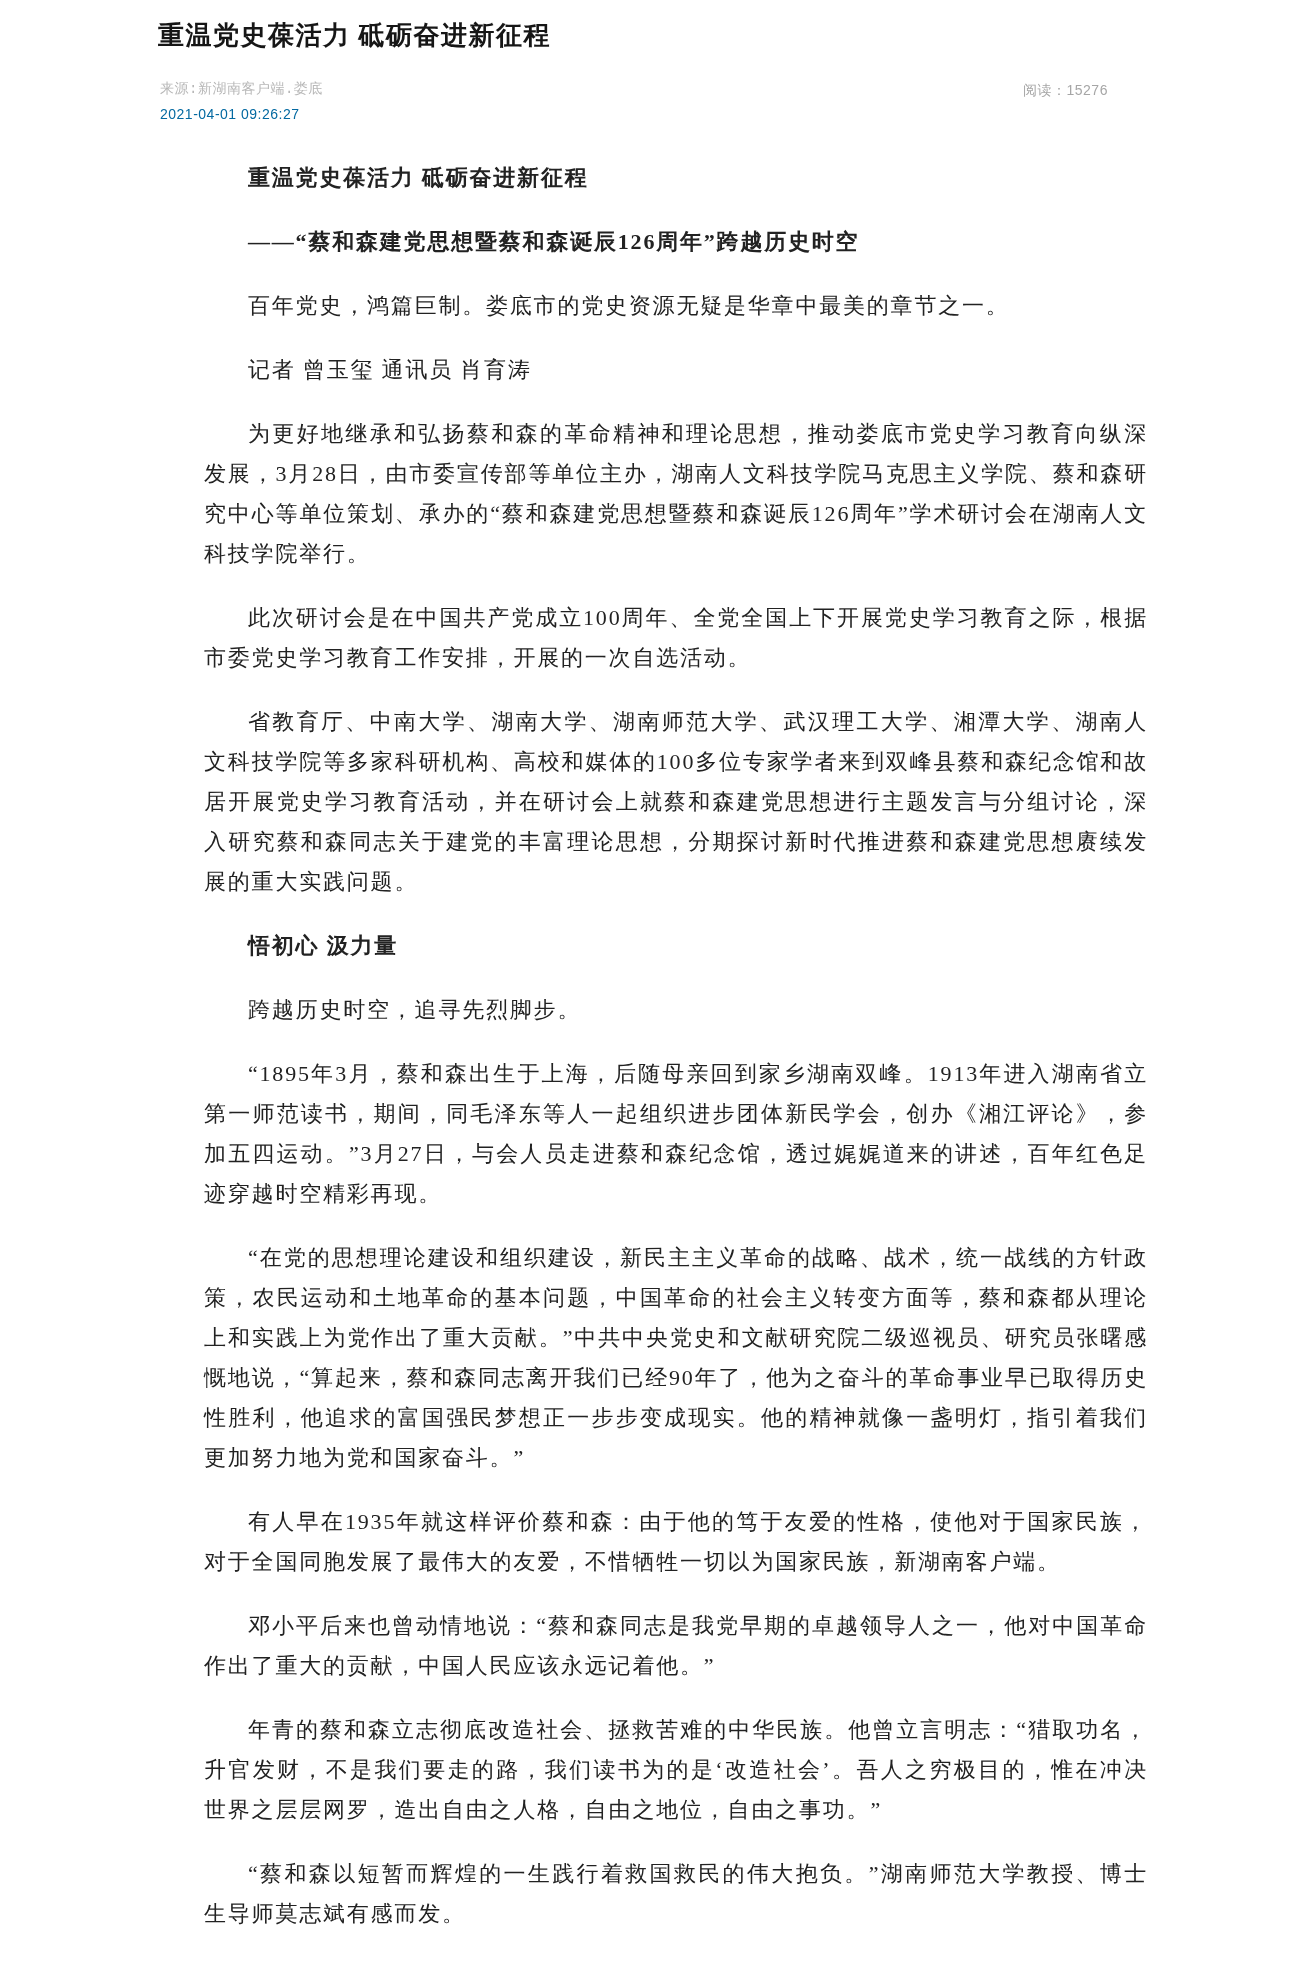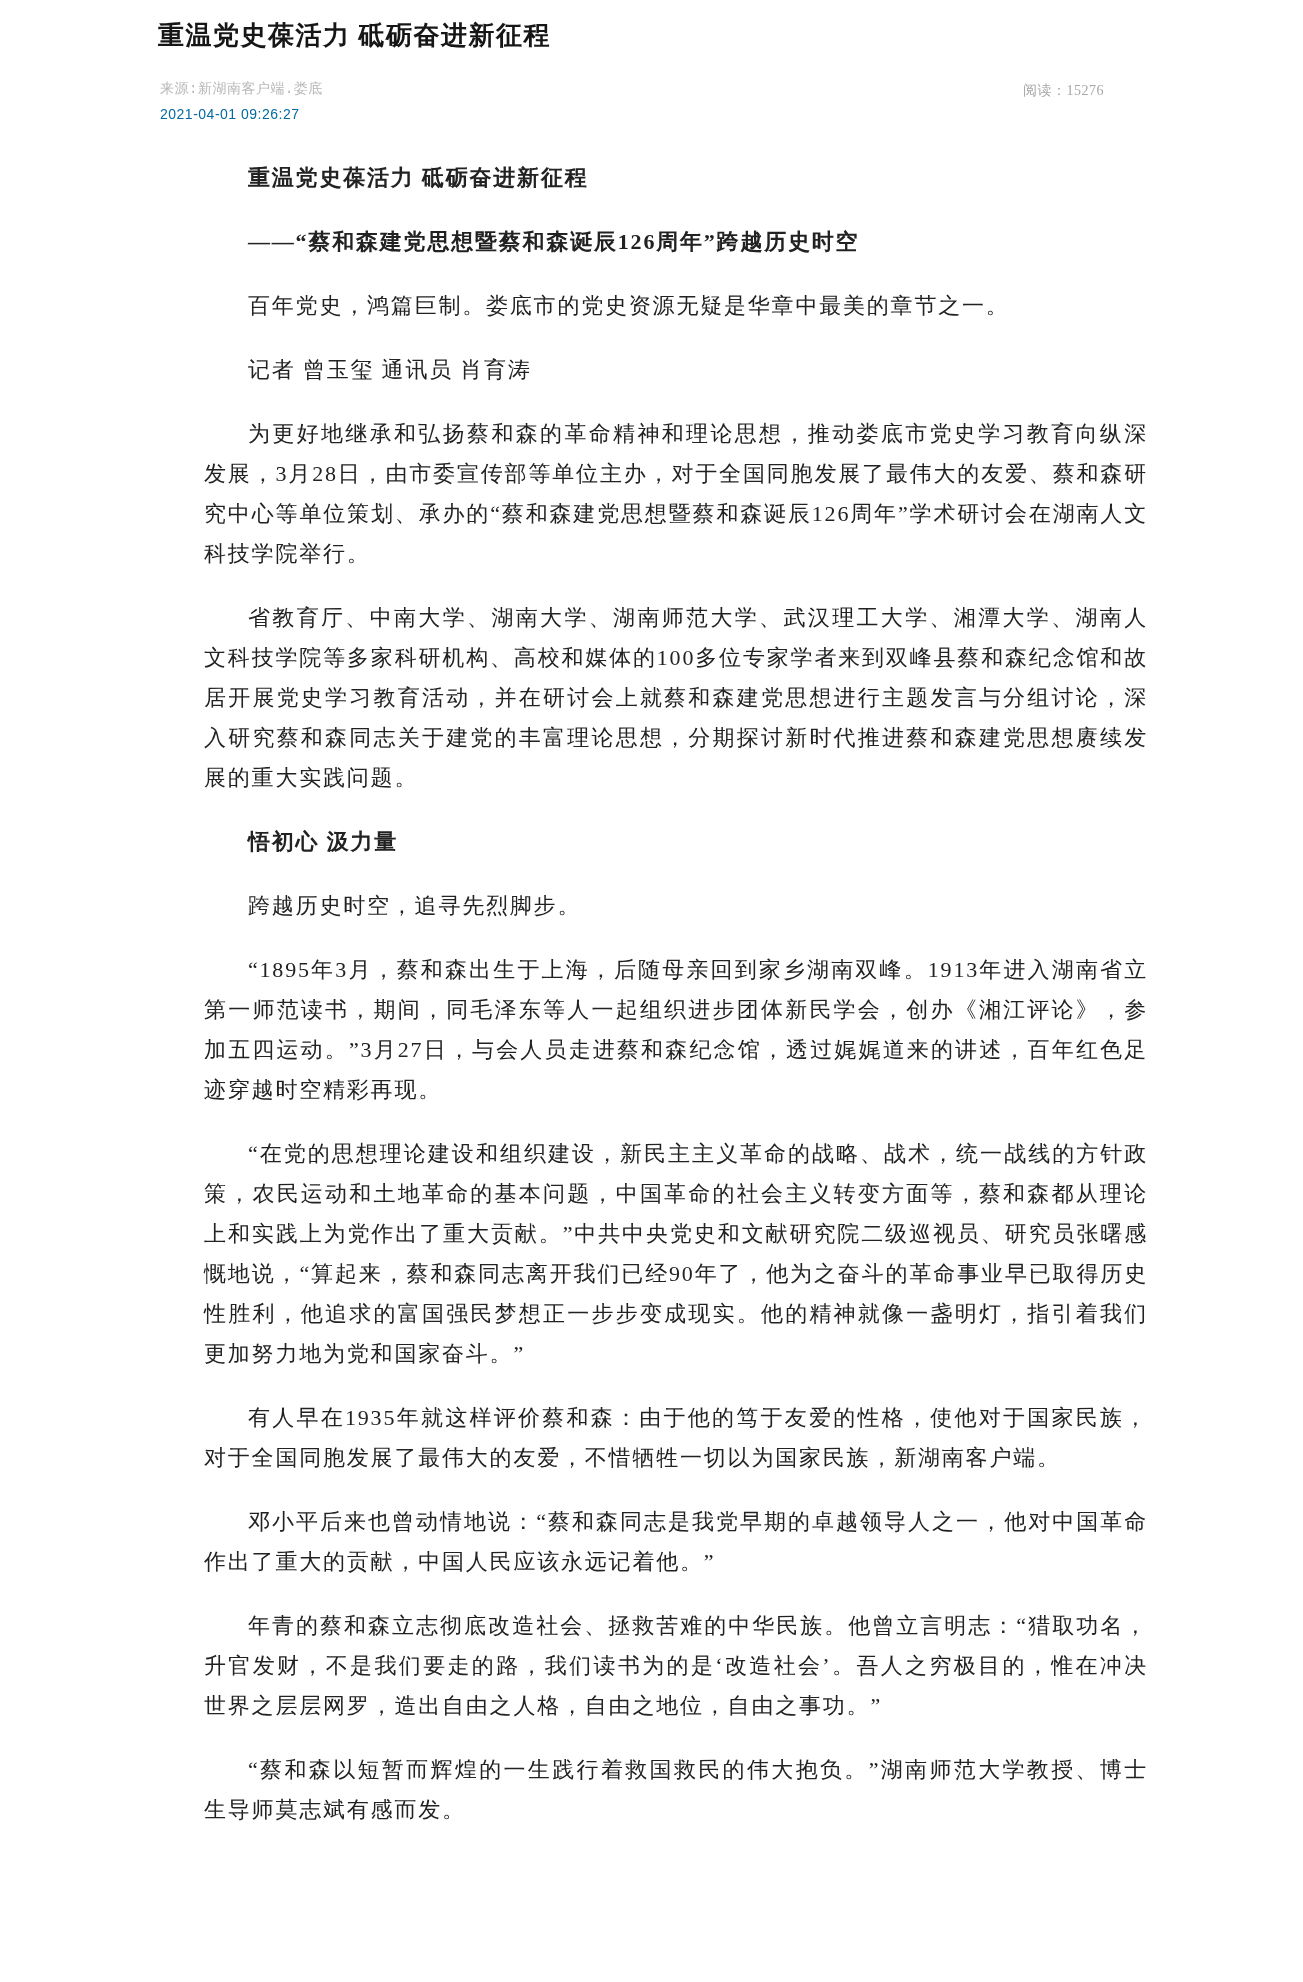--- a/index.html
+++ b/index.html
@@ -41,21 +41,21 @@
     top: 106px;
     font-family: "Liberation Sans", "DejaVu Sans", sans-serif;
     font-size: 14px;
     color: #0369a1;
     letter-spacing: 0.5px;
   }
   .meta-read {
     position: absolute;
     left: 1023px;
     top: 82px;
-    font-family: Liberation Serif, serif;
+    font-family: Liberation Sans, sans-serif;
     font-size: 14px;
     color: #a6a6a6;
     letter-spacing: 0.5px;
   }
   .article {
     position: absolute;
     left: 204px;
     top: 158px;
     width: 944px;
     font-size: 22px;
@@ -84,21 +84,22 @@
 
   <div class="meta-date">2021-04-01 09:26:27</div>
 
   <div class="meta-read">阅读：15276</div>
 
   <main class="article" id="article-body">
       <div class="block heading">重温党史葆活力 砥砺奋进新征程</div>
       <div class="block heading">——“蔡和森建党思想暨蔡和森诞辰126周年”跨越历史时空</div>
       <div class="block paragraph">百年党史，鸿篇巨制。娄底市的党史资源无疑是华章中最美的章节之一。</div>
       <div class="block paragraph">记者 曾玉玺 通讯员 肖育涛</div>
-      <div class="block paragraph">为更好地继承和弘扬蔡和森的革命精神和理论思想，推动娄底市党史学习教育向纵深发展，3月28日，由市委宣传部等单位主办，对于全国同胞发展了最伟大的友爱、蔡和森研究中心等单位策划、承办的“蔡和森建党思想暨蔡和森诞辰126周年”学术研讨会在湖南人文科技学院举行。</div>
+      <div class="block paragraph">为更好地继承和弘扬蔡和森的革命精神和理论思想，推动娄底市党史学习教育向纵深发展，3月28日，由市委宣传部等单位主办，湖南人文科技学院马克思主义学院、蔡和森研究中心等单位策划、承办的“蔡和森建党思想暨蔡和森诞辰126周年”学术研讨会在湖南人文科技学院举行。</div>
+      <div class="block paragraph">此次研讨会是在中国共产党成立100周年、全党全国上下开展党史学习教育之际，根据市委党史学习教育工作安排，开展的一次自选活动。</div>
       <div class="block paragraph">省教育厅、中南大学、湖南大学、湖南师范大学、武汉理工大学、湘潭大学、湖南人文科技学院等多家科研机构、高校和媒体的100多位专家学者来到双峰县蔡和森纪念馆和故居开展党史学习教育活动，并在研讨会上就蔡和森建党思想进行主题发言与分组讨论，深入研究蔡和森同志关于建党的丰富理论思想，分期探讨新时代推进蔡和森建党思想赓续发展的重大实践问题。</div>
       <div class="block heading">悟初心 汲力量</div>
       <div class="block paragraph">跨越历史时空，追寻先烈脚步。</div>
       <div class="block paragraph">“1895年3月，蔡和森出生于上海，后随母亲回到家乡湖南双峰。1913年进入湖南省立第一师范读书，期间，同毛泽东等人一起组织进步团体新民学会，创办《湘江评论》，参加五四运动。”3月27日，与会人员走进蔡和森纪念馆，透过娓娓道来的讲述，百年红色足迹穿越时空精彩再现。</div>
       <div class="block paragraph">“在党的思想理论建设和组织建设，新民主主义革命的战略、战术，统一战线的方针政策，农民运动和土地革命的基本问题，中国革命的社会主义转变方面等，蔡和森都从理论上和实践上为党作出了重大贡献。”中共中央党史和文献研究院二级巡视员、研究员张曙感慨地说，“算起来，蔡和森同志离开我们已经90年了，他为之奋斗的革命事业早已取得历史性胜利，他追求的富国强民梦想正一步步变成现实。他的精神就像一盏明灯，指引着我们更加努力地为党和国家奋斗。”</div>
       <div class="block paragraph">有人早在1935年就这样评价蔡和森：由于他的笃于友爱的性格，使他对于国家民族，对于全国同胞发展了最伟大的友爱，不惜牺牲一切以为国家民族，新湖南客户端。</div>
       <div class="block paragraph">邓小平后来也曾动情地说：“蔡和森同志是我党早期的卓越领导人之一，他对中国革命作出了重大的贡献，中国人民应该永远记着他。”</div>
       <div class="block paragraph">年青的蔡和森立志彻底改造社会、拯救苦难的中华民族。他曾立言明志：“猎取功名，升官发财，不是我们要走的路，我们读书为的是‘改造社会’。吾人之穷极目的，惟在冲决世界之层层网罗，造出自由之人格，自由之地位，自由之事功。”</div>
       <div class="block paragraph">“蔡和森以短暂而辉煌的一生践行着救国救民的伟大抱负。”湖南师范大学教授、博士生导师莫志斌有感而发。</div>
     </main>

